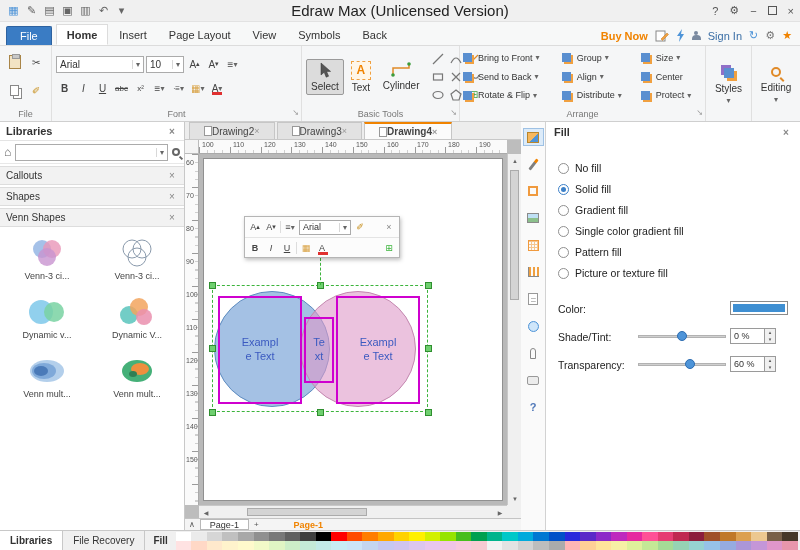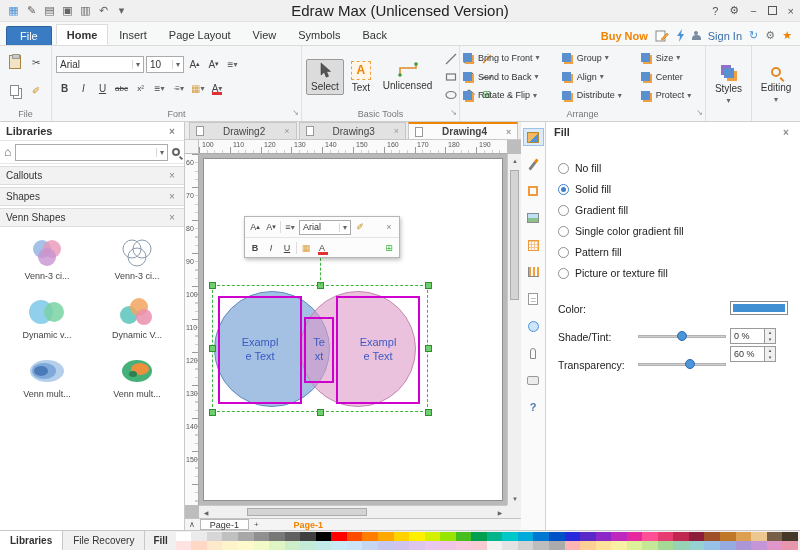--- a/index.html
+++ b/index.html
@@ -64,21 +64,21 @@
 .xbtn{margin-left:auto;color:#888;font-size:10px;width:12px;text-align:center}
 .lp-tools{height:23px;display:flex;align-items:center;gap:4px;padding:0 4px;border-bottom:1px solid #e8e8e8;flex:none}
 .sec{height:19px;display:flex;align-items:center;padding:0 6px;background:#f2f2f2;border-top:1px solid #ddd;border-bottom:1px solid #ddd;margin-top:2px;font-size:10px;flex:none}
 .shapes{flex:1;display:grid;grid-template-columns:1fr 1fr;align-content:start;padding:5px 3px;row-gap:6px;column-gap:2px}
 .shp{display:flex;flex-direction:column;align-items:center;gap:1px;padding:3px 2px;border:1px solid transparent}
 .shp.sel{background:#d6e6f7;border-color:#86b3e0}
 .shp .lb{font-size:9px;color:#444}
 
 .canvas{left:185px;top:122px;width:336px;height:408px;background:#bdbdbd}
 .doctabs{position:absolute;left:0;top:0;width:336px;height:18px;background:#ededed;border-bottom:1px solid #c8c8c8;display:flex;align-items:flex-end;padding-left:4px;gap:2px}
-.dtab{display:flex;align-items:center;gap:19px;font-size:10px;color:#444;background:#e2e2e2;border:1px solid #c6c6c6;border-bottom:none;padding:1px 6px;height:17px}
+.dtab{display:flex;align-items:center;gap:0;font-size:10px;color:#444;background:#e2e2e2;border:1px solid #c6c6c6;border-bottom:none;padding:1px 14px;height:17px}
 .dtab.active{background:#fbfbfb;border-top:2px solid #f08300;font-weight:bold}
 .dtab .pg{width:8px;height:10px;background:#fff;border:1px solid #999}
 .dtab .x{color:#999;font-size:9px}
 .corner{position:absolute;left:0;top:18px;width:14px;height:14px;background:#f4f4f4;border-right:1px solid #bbb;border-bottom:1px solid #bbb}
 .hruler{position:absolute;left:14px;top:18px;width:308px;height:14px;background:#fafafa;border-bottom:1px solid #aaa;background-image:repeating-linear-gradient(90deg,#9a9a9a 0 1px,transparent 1px 30.8px),repeating-linear-gradient(90deg,#cfcfcf 0 1px,transparent 1px 7.7px);background-size:100% 6px,100% 3px;background-position:left bottom,left bottom;background-repeat:no-repeat,no-repeat}
 .hruler span{position:absolute;top:1px;font-size:7px;color:#555}
 .vruler{position:absolute;left:0;top:32px;width:14px;height:351px;background:#fafafa;border-right:1px solid #aaa;background-image:repeating-linear-gradient(180deg,#9a9a9a 0 1px,transparent 1px 33px),repeating-linear-gradient(180deg,#cfcfcf 0 1px,transparent 1px 8.25px);background-size:6px 100%,3px 100%;background-position:right top,right top;background-repeat:no-repeat,no-repeat}
 .vruler span{position:absolute;left:1px;font-size:7px;color:#555}
 .viewport{position:absolute;left:14px;top:32px;width:308px;height:351px;background:#b9b9b9;overflow:hidden}
 .pagewhite{position:absolute;left:4px;top:4px;width:300px;height:343px;background:#fff;border:1px solid #909090}
@@ -285,21 +285,21 @@
         <div class="bigbtn">
           <span class="text-ic">A</span>
           <span>Text</span>
         </div>
         <div class="bigbtn">
           <svg width="22" height="16">
               <path d="M3 13 L3 6 L19 6 L19 2" fill="none" stroke="#e08a28" stroke-width="1.5"></path>
               <circle cx="3" cy="13" r="1.8" fill="#3c9c3c"></circle>
               <circle cx="19" cy="2" r="1.8" fill="#3c9c3c"></circle>
             </svg>
-          <span>Unlicensed</span>
+          <span>Cylinder</span>
         </div>
         <div class="minigrid">
           <div class="mgi">
               <svg width="12" height="12">
                 <path d="M1 11 L11 1" stroke="#777" stroke-width="1.2"></path>
               </svg>
             </div>
           <div class="mgi">
               <svg width="12" height="12">
                 <path d="M1 10 Q6 0 11 10" stroke="#777" fill="none" stroke-width="1.2"></path>
@@ -723,21 +723,21 @@
           <span>▴</span>
           <span>▾</span>
         </div>
     </div>
 
     <span class="fl" style="left:12px;top:237px">Transparency:</span>
     <div class="slider" style="left:92px;top:235px;width:88px">
         <div class="track"></div>
         <div class="thumb" style="left:47px"></div>
       </div>
-    <div class="spin" style="left:184px;top:224px">
+    <div class="spin" style="left:184px;top:234px">
       <div class="val">60 %</div>
       <div class="arrows">
           <span>▴</span>
           <span>▾</span>
         </div>
     </div>
   </div>
 
   <div class="abs bottombar">
     <div class="bltab active">

